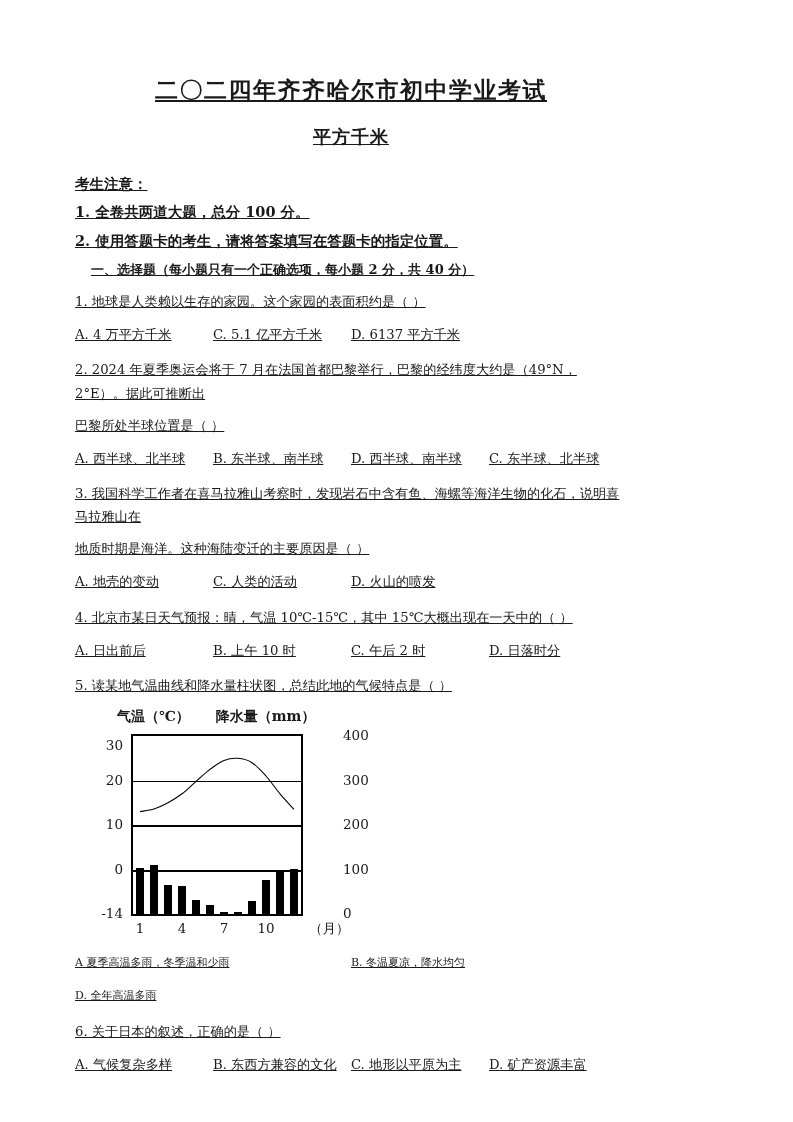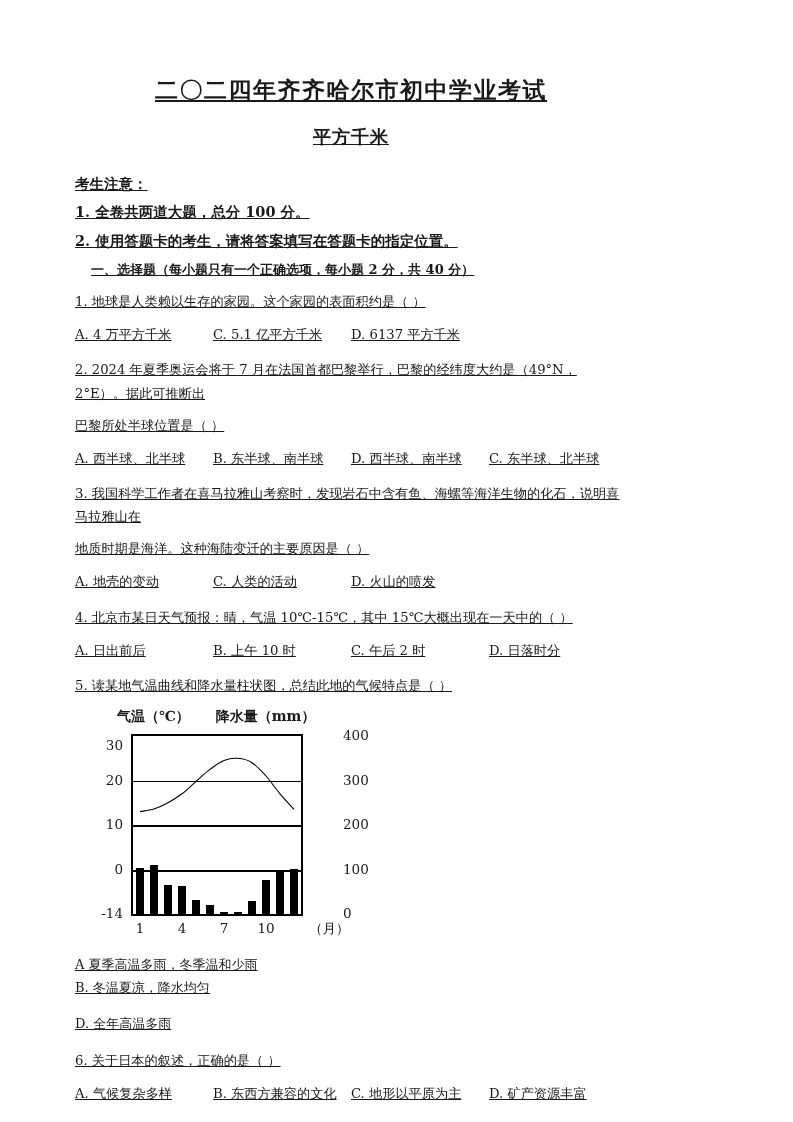--- a/index.html
+++ b/index.html
@@ -39,21 +39,21 @@
   }
   .q-stem {
     font-size:13.2px; margin:0 0 11px 0; line-height:1.75;
   }
   .q-stem.multiline { margin-bottom:9px; }
   .opts {
     display:flex; font-size:13.2px; margin:0 0 12px 0; line-height:1.7;
   }
   .opts > div { flex:0 0 auto; }
   .opt-4 > div { width:25%; }
-  .opt-2row { display:flex; font-size:13px; line-height:1.7; margin:0 0 14px 0;flex-direction:column; }
+  .opt-2row { display:flex; font-size:11px; line-height:1.7; margin:0 0 14px 0; }
   .opt-2row > div { width:50%; }
 
   
   .chart-wrap { position:relative; width:300px; height:236px; margin:6px 0 10px 8px; }
   .chart-titles {
     position:absolute; left:14px; top:0; width:286px;
     font-size:14px; font-weight:bold; letter-spacing:0px;
     display:flex;
   }
   .chart-titles .t1 { margin-left:20px; }

